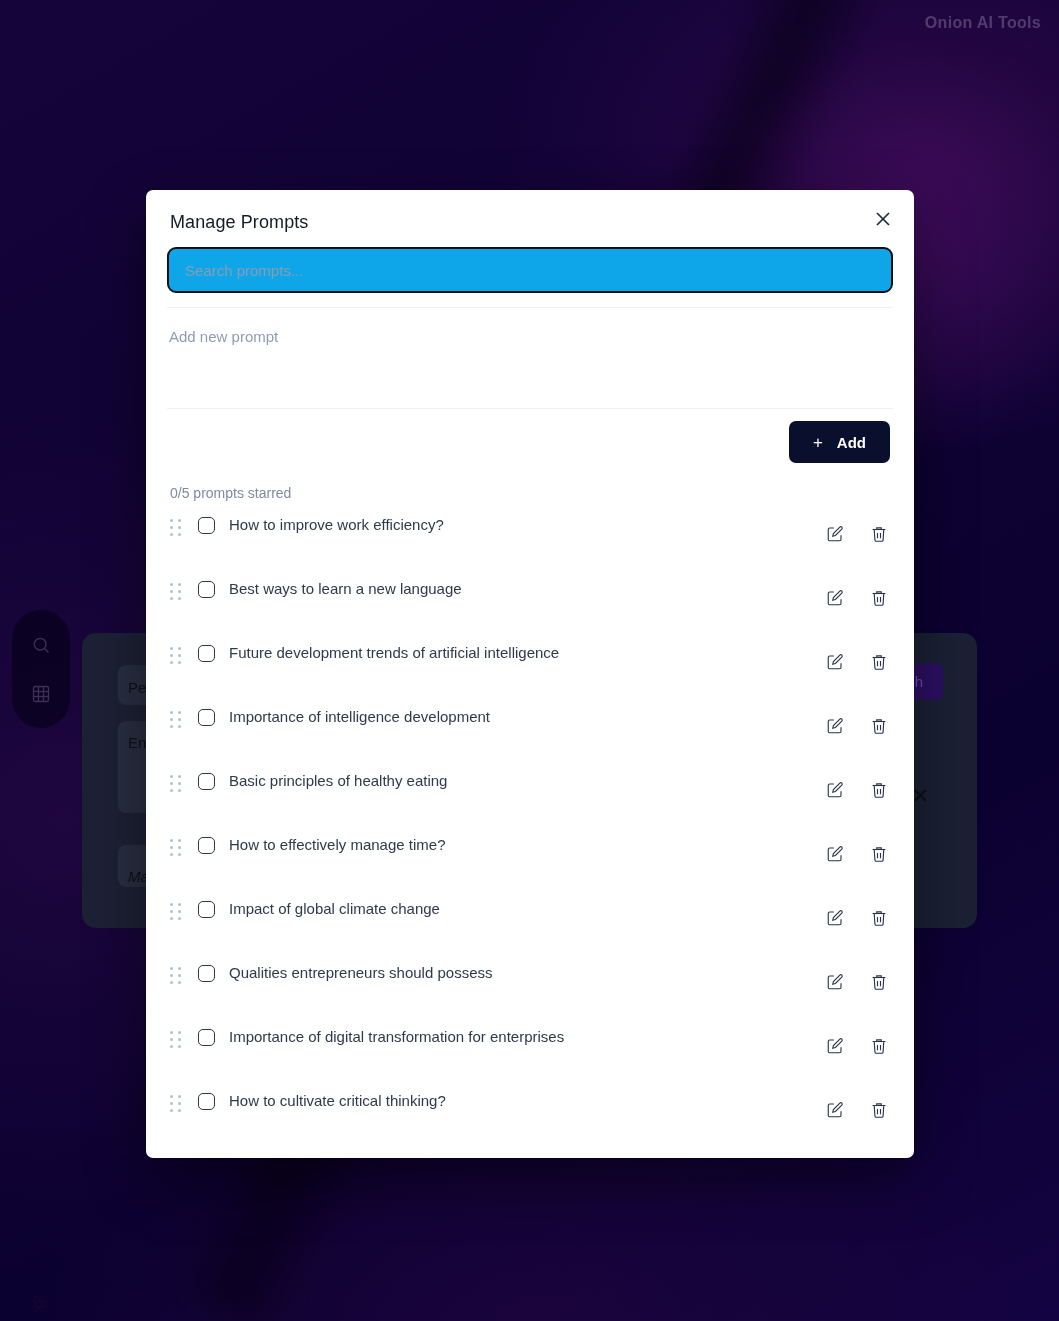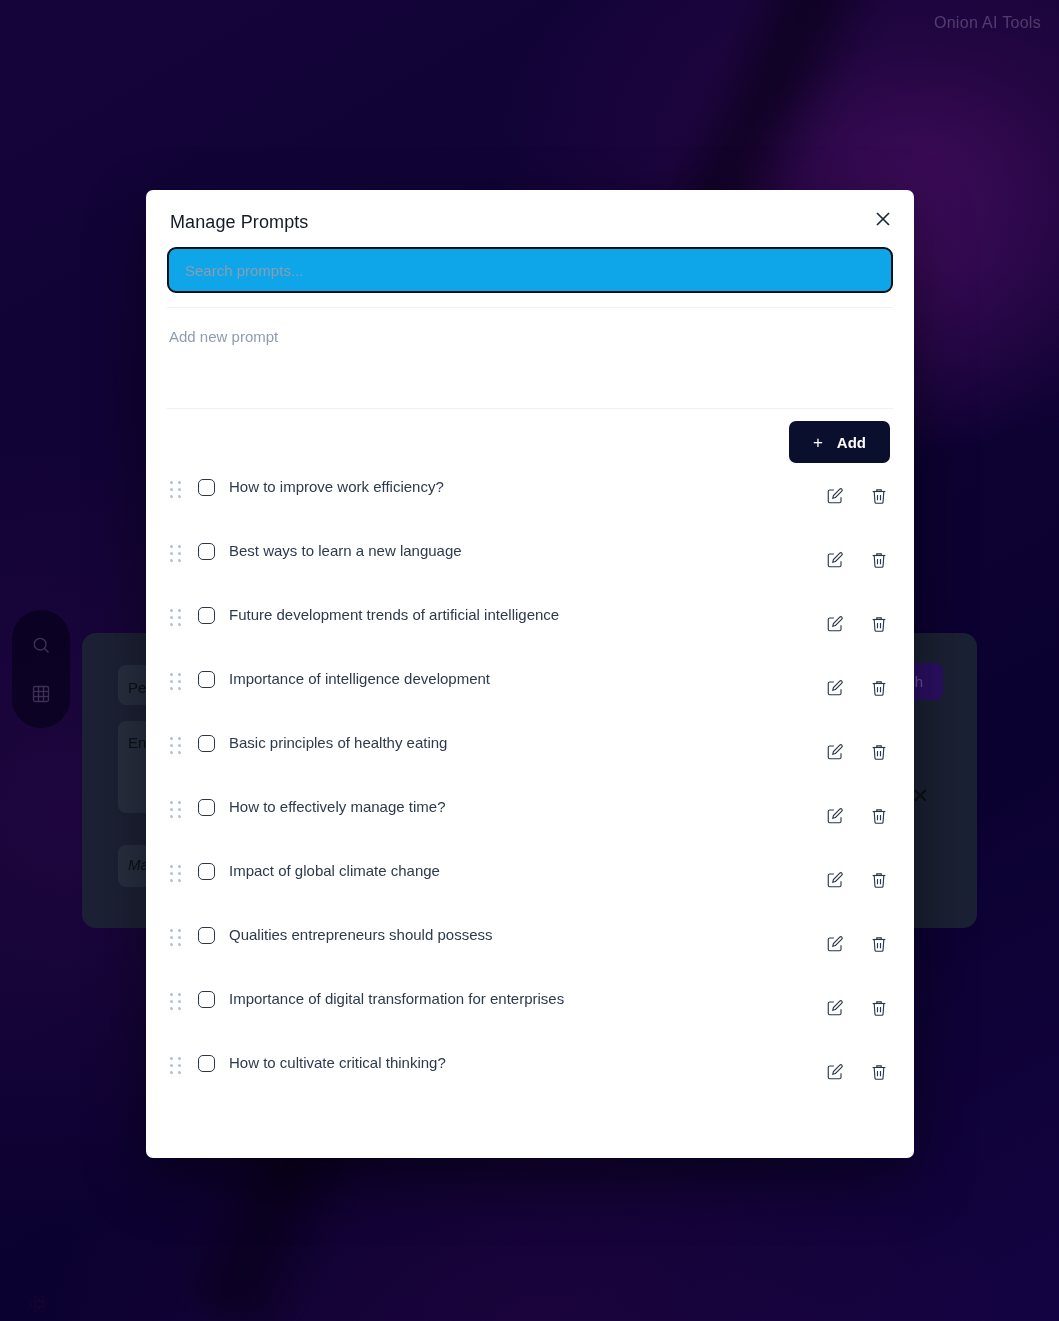--- a/index.html
+++ b/index.html
@@ -36,21 +36,21 @@
     width: 420px; height: 420px;
     border-radius: 50%;
     background: radial-gradient(circle, rgba(92,18,118,0.40) 0%, rgba(92,18,118,0) 70%);
   }
 
   
   #brand-title {
     position: absolute;
     right: 18px; top: 14px;
     font-size: 16px;
-    font-weight: 400;
+    font-weight: 700;
     letter-spacing: .3px;
     color: rgba(196,184,214,0.30);
   }
 
   
   #left-rail {
     position: absolute;
     left: 12px; top: 610px;
     width: 58px; height: 118px;
     border-radius: 29px;
@@ -81,21 +81,21 @@
   #bg-field-2 { left: 36px; top: 88px; width: 320px; height: 92px; }
   #bg-field-3 { left: 36px; top: 212px; width: 320px; height: 42px; }
   .bg-field-label {
     position: absolute;
     font-size: 15px;
     color: #0c1118;
     white-space: nowrap;
   }
   #bg-label-1 { left: 46px; top: 46px; }
   #bg-label-2 { left: 46px; top: 101px; }
-  #bg-label-3 { left: 46px; top: 223px; font-style: italic; }
+  #bg-label-3 { left: 46px; top: 235px; font-style: italic; }
 
   #bg-search-button {
     position: absolute;
     right: 34px; top: 30px;
     padding: 10px 20px;
     border-radius: 8px;
     background: #2b1063;
     color: #6a4ea8;
     font-size: 15px;
     border: none;
@@ -359,20 +359,21 @@
 
     <div id="divider-mid"></div>
 
     <div id="add-row">
       <button id="add-button">
         <span id="add-plus-icon">+</span>
         <span>Add</span>
       </button>
     </div>
 
+    <div id="starred-count">0/5 prompts starred</div>
 
     <div id="prompt-list">
         <div class="prompt-row">
           <span class="drag-handle">
             <i></i>
             <i></i>
             <i></i>
             <i></i>
             <i></i>
             <i></i>

